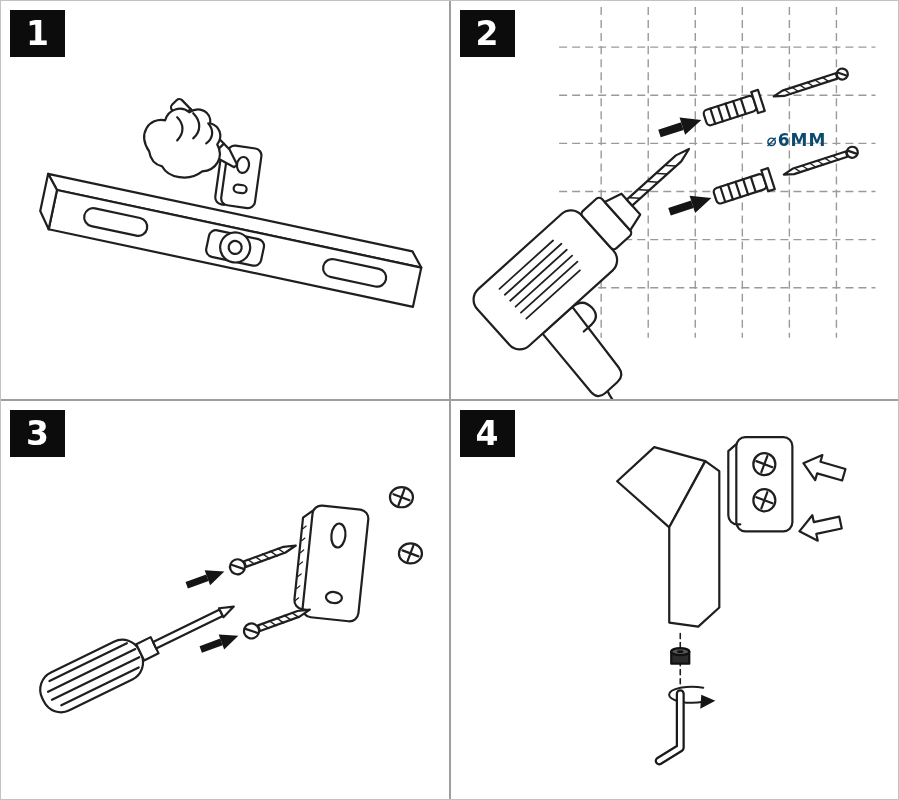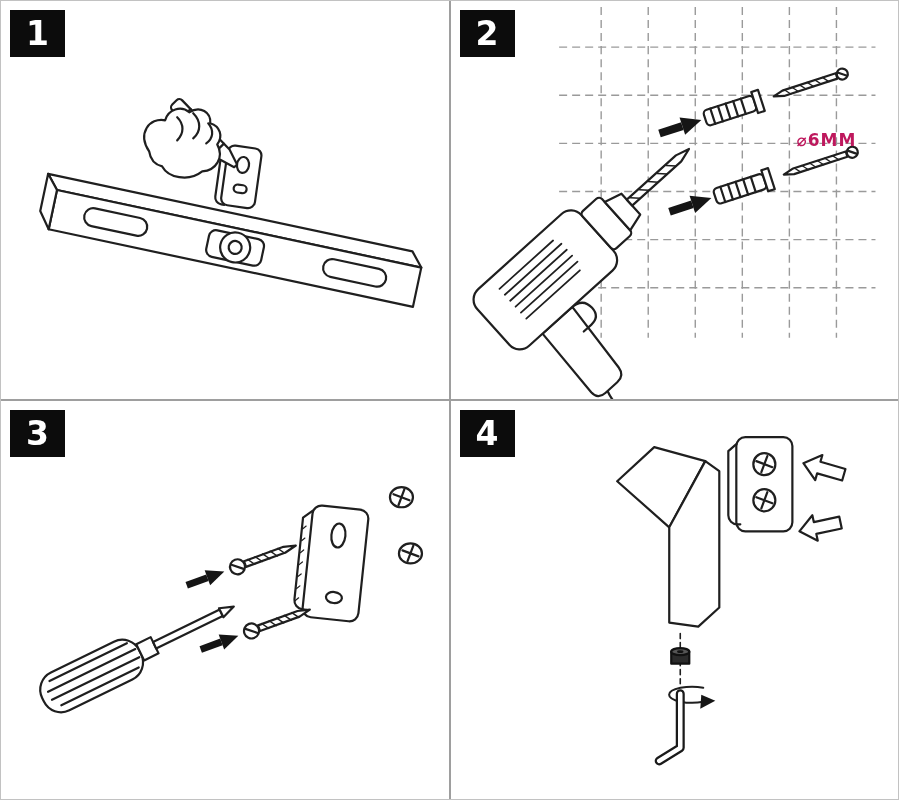--- a/index.html
+++ b/index.html
@@ -10,23 +10,23 @@
   }
   .panel{background:#fff;position:relative;overflow:hidden;}
   .panel svg{position:absolute;left:0;top:0;width:100%;height:100%;display:block;}
   .badge{
     position:absolute;top:9px;left:9px;width:55px;height:47px;background:#0c0c0c;color:#fff;
     display:flex;align-items:center;justify-content:center;
     font-family:"DejaVu Sans","Liberation Sans",sans-serif;font-weight:700;font-size:33px;line-height:1;
     z-index:3;
   }
   .dim-label{
-    position:absolute;left:346px;top:129px;z-index:2;
+    position:absolute;left:316px;top:129px;z-index:2;
     font-family:"DejaVu Sans","Liberation Sans",sans-serif;font-size:17px;font-weight:600;
-    color:#be185d;letter-spacing:1px;white-space:nowrap;
+    color:#0c4a6e;letter-spacing:1px;white-space:nowrap;
   }
   .line{fill:#fff;stroke:#1f1f1f;stroke-width:2.2;stroke-linejoin:round;stroke-linecap:round;}
 </style>
 </head>
 <body>
 
 <div class="sheet">
 
   <div class="panel">
     <div class="badge">1</div>

